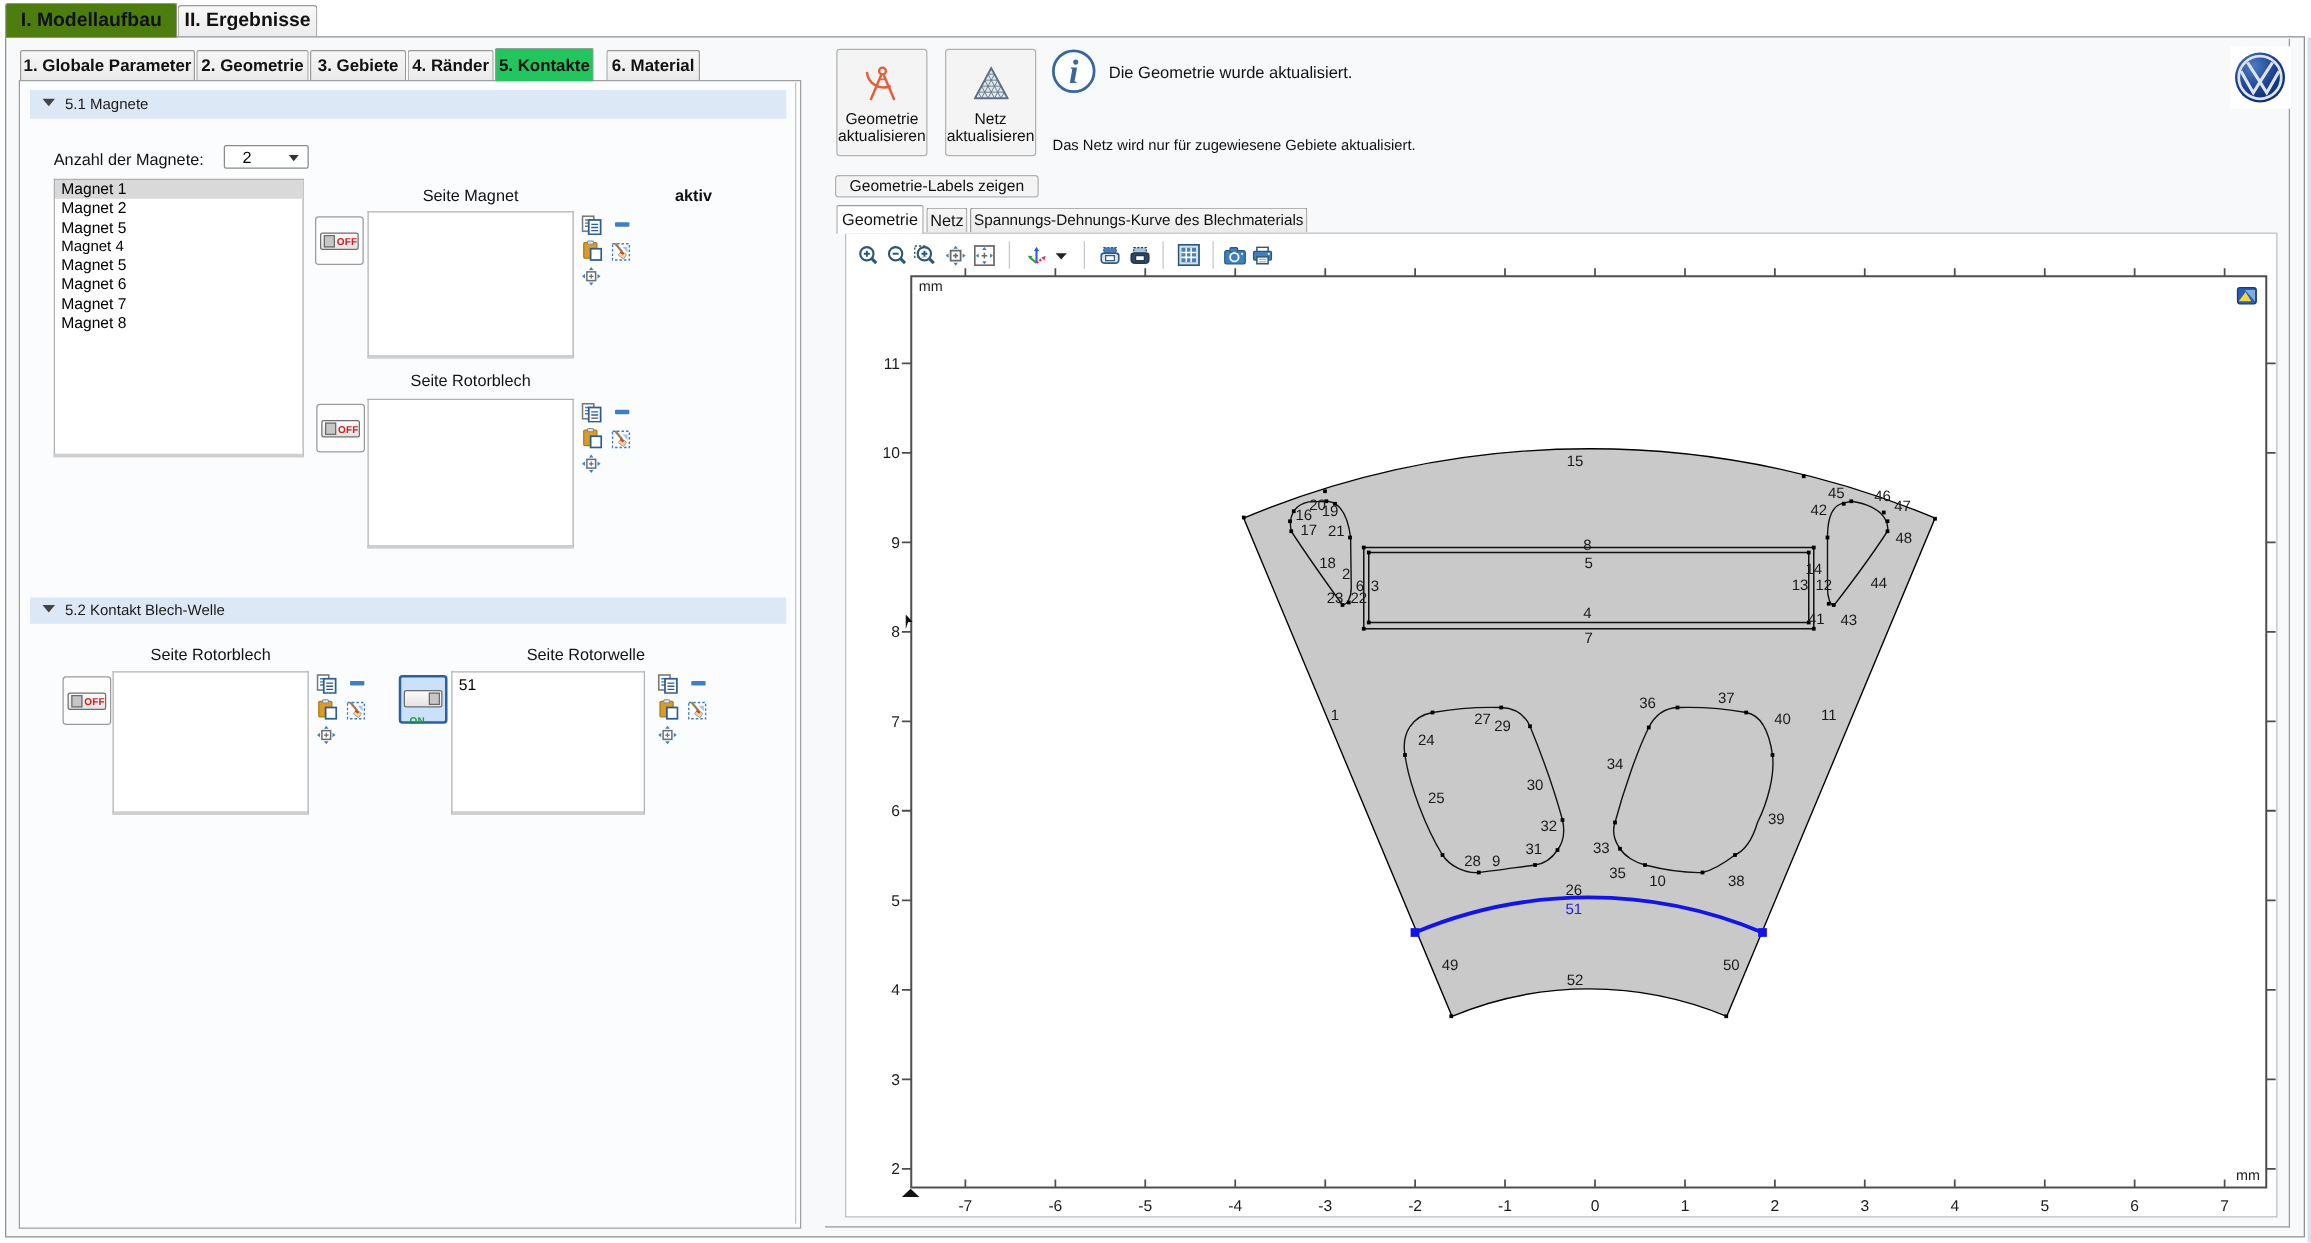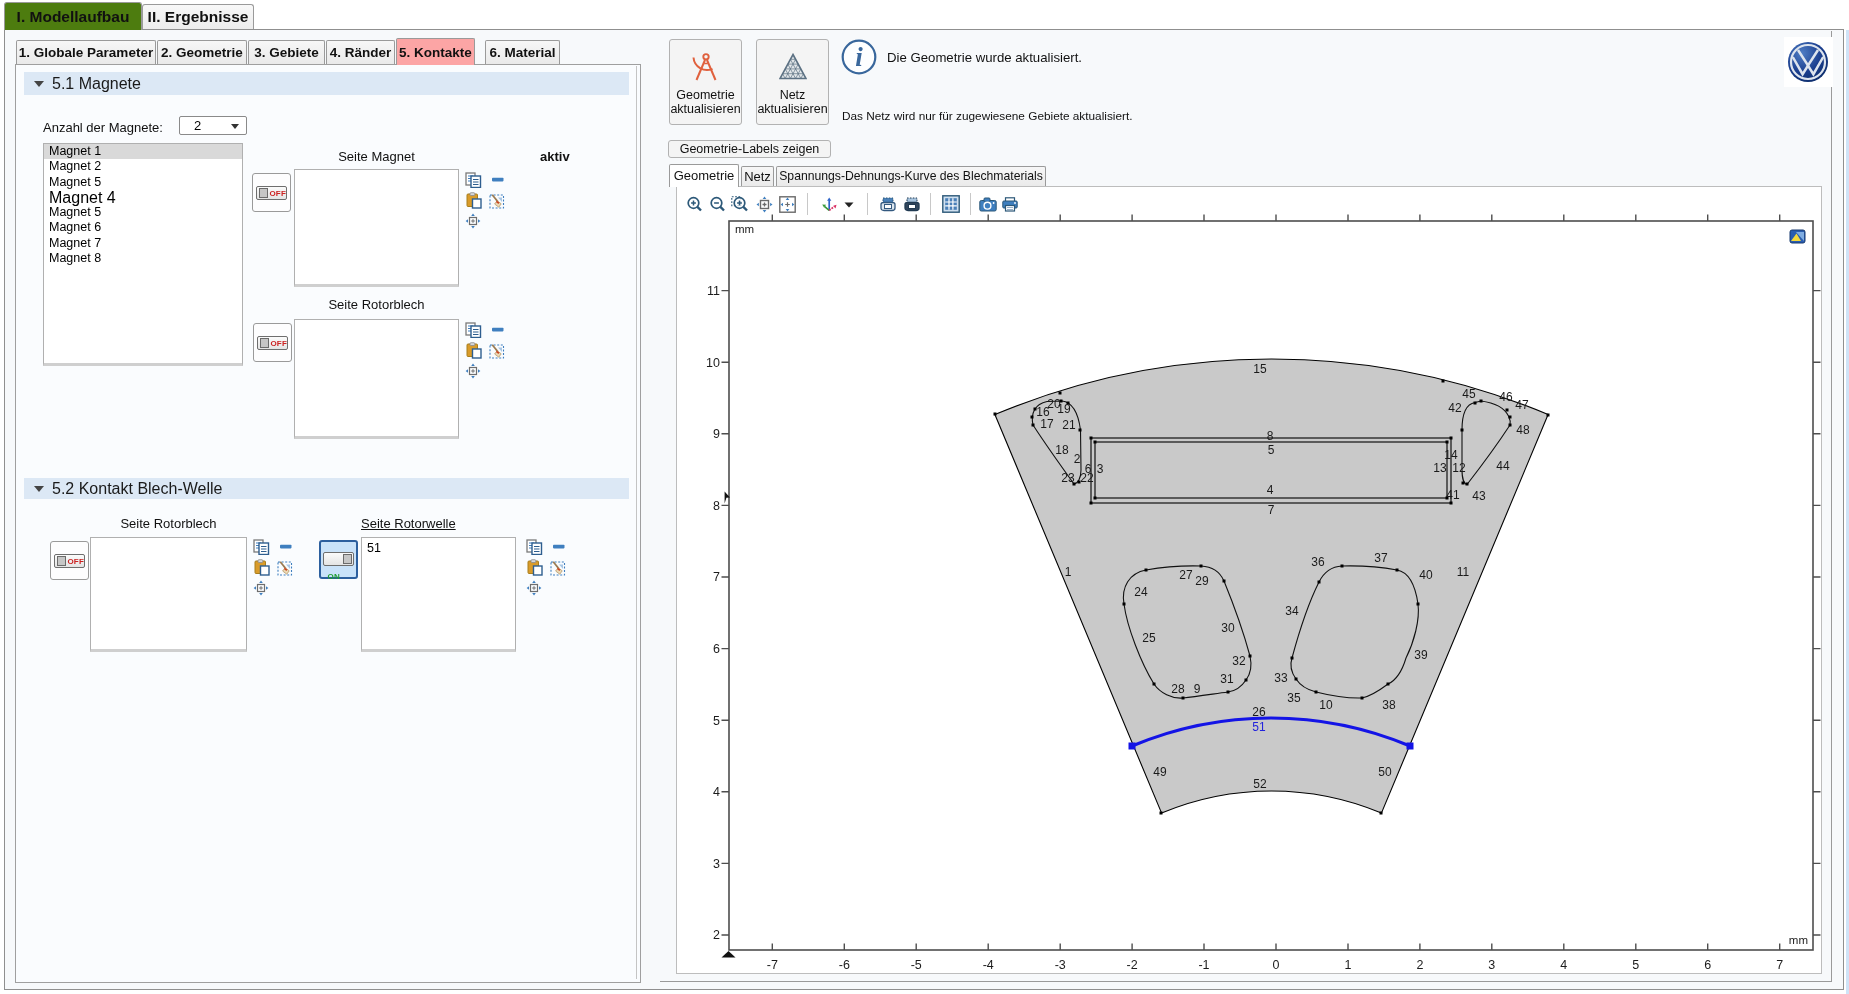--- a/index.html
+++ b/index.html
@@ -4,54 +4,54 @@
   * { margin:0; padding:0; box-sizing:border-box; }
   html,body { width:1849px; height:994px; background:#ffffff; overflow:hidden;
     font-family:"Liberation Sans", sans-serif; }
   .abs { position:absolute; }
   .tab1 { position:absolute; border:1px solid #9a9a9a; border-bottom:none;
     background:linear-gradient(#f8f8f8,#ececec); border-radius:3px 3px 0 0;
     font-weight:bold; font-size:15.5px; color:#111; text-align:center; }
   .tab2 { position:absolute; border:1px solid #9a9a9a; border-bottom:none;
     background:linear-gradient(#f7f7f7,#eaeaea); border-radius:2px 2px 0 0;
     font-weight:bold; font-size:13.5px; color:#111; text-align:center; }
-  .band { position:absolute; background:#dce8f5; color:#1a1a1a; font-size:16px; }
+  .band { position:absolute; background:#dce8f5; color:#1a1a1a; font-size:12px; }
   .btn { position:absolute; background:#f4f4f4; border:1px solid #b2b2b2; border-radius:3px;
     font-size:12.5px; color:#111; text-align:center; }
   .lbl { position:absolute; font-size:13px; color:#111; white-space:nowrap; }
   .icn { position:absolute; line-height:0; }
   .offbtn { position:absolute; background:#fdfdfe; border:1px solid #9a9a9a; border-radius:3px; }
   .toggle { position:absolute; border:1.4px solid #6e6e6e; border-radius:2px;
     background:linear-gradient(#fbfbfb,#e4e4e4); display:flex; align-items:center; }
   .tick-sep { position:absolute; width:1px; background:#c8c8c8; }
 </style></head>
 <body>
 <div style="position:absolute;left:4px;top:29px;width:1840px;height:961px;background:#f7f9fb;border:1px solid #8f8f8f;"></div>
 <div style="position:absolute;left:1846px;top:30px;width:3px;height:964px;background:#cfe3f7;"></div>
 <div class="tab1" style="left:4px;top:2px;width:138px;height:28px;line-height:27px;background:#4d7c0f;z-index:5;">I.&nbsp;Modellaufbau</div>
 <div class="tab1" style="left:142px;top:4px;width:112px;height:25px;line-height:24px;">II.&nbsp;Ergebnisse</div>
 <div style="position:absolute;left:15px;top:64px;width:626px;height:919px;background:#fafcfe;border:1px solid #9f9f9f;"></div>
 <div style="position:absolute;left:19px;top:66px;width:618px;height:913px;background:#fafcfe;border-right:1px solid #c4c4c4;"></div>
 <div class="tab2" style="left:16px;top:40px;width:140px;height:24px;line-height:23px;">1. Globale Parameter</div>
 <div class="tab2" style="left:157px;top:40px;width:90px;height:24px;line-height:23px;">2. Geometrie</div>
 <div class="tab2" style="left:248px;top:40px;width:77px;height:24px;line-height:23px;">3. Gebiete</div>
 <div class="tab2" style="left:326px;top:40px;width:69px;height:24px;line-height:23px;">4. Ränder</div>
-<div class="tab2" style="left:396px;top:38px;width:79px;height:27px;line-height:27px;background:#fca5a5;z-index:6;">5. Kontakte</div>
+<div class="tab2" style="left:396px;top:38px;width:79px;height:27px;line-height:27px;background:#22c55e;z-index:6;">5. Kontakte</div>
 <div class="tab2" style="left:485px;top:40px;width:75px;height:24px;line-height:23px;">6. Material</div>
 <div class="band" style="left:24px;top:72px;width:605px;height:23px;line-height:23px;"><span style="display:inline-block;width:0;height:0;border-left:5px solid transparent;border-right:5px solid transparent;border-top:6px solid #444;margin:0 8px 2px 10px;"></span>5.1 Magnete</div>
 <div class="lbl" style="left:43px;top:120px;">Anzahl der Magnete:</div>
 <div style="position:absolute;left:179px;top:116px;width:68px;height:19px;background:#fff;border:1px solid #8a8a8a;border-radius:2px;">
     <span style="position:absolute;left:14px;top:1px;font-size:13px;">2</span>
     <span style="position:absolute;right:7px;top:7px;width:0;height:0;border-left:4.5px solid transparent;border-right:4.5px solid transparent;border-top:5px solid #333;"></span>
   </div>
 <div style="position:absolute;left:43px;top:143px;width:200px;height:223px;background:#fff;border:1px solid #b0b0b0;border-bottom:3px solid #cfcfcf;">
     <div style="height:15.3px;line-height:15.3px;padding-left:5px;font-size:12.5px;background:#d9d9d9;">Magnet 1</div>
     <div style="height:15.3px;line-height:15.3px;padding-left:5px;font-size:12.5px;">Magnet 2</div>
     <div style="height:15.3px;line-height:15.3px;padding-left:5px;font-size:12.5px;">Magnet 5</div>
-    <div style="height:15.3px;line-height:15.3px;padding-left:5px;font-size:16px;">Magnet 4</div>
+    <div style="height:15.3px;line-height:15.3px;padding-left:5px;font-size:12px;">Magnet 4</div>
     <div style="height:15.3px;line-height:15.3px;padding-left:5px;font-size:12.5px;">Magnet 5</div>
     <div style="height:15.3px;line-height:15.3px;padding-left:5px;font-size:12.5px;">Magnet 6</div>
     <div style="height:15.3px;line-height:15.3px;padding-left:5px;font-size:12.5px;">Magnet 7</div>
     <div style="height:15.3px;line-height:15.3px;padding-left:5px;font-size:12.5px;">Magnet 8</div>
   </div>
 <div class="lbl" style="left:294px;top:149px;width:165px;text-align:center;">Seite Magnet</div>
 <div class="lbl" style="left:540px;top:149px;width:77px;text-align:left;font-weight:bold;">aktiv</div>
 <div class="lbl" style="left:294px;top:297px;width:165px;text-align:center;">Seite Rotorblech</div>
 <div class="offbtn" style="left:252px;top:173px;width:39px;height:39px;">
     <div class="toggle" style="left:3px;top:12px;width:31px;height:14px;">
@@ -120,21 +120,21 @@
 <div class="icn" style="left:465px;top:363px;"><svg width="16" height="16" viewBox="0 0 16 16" style="">
       <rect x="4.5" y="4.5" width="7" height="7" fill="none" stroke="#6e6e6e" stroke-width="1.2"></rect>
       <path d="M8 6.2v3.6M6.2 8h3.6" stroke="#6e6e6e" stroke-width="1"></path>
       <path d="M8 0.6l1.8 2.4H6.2Z" fill="#3f7fbf"></path>
       <path d="M8 15.4l1.8-2.4H6.2Z" fill="#3f7fbf"></path>
       <path d="M0.6 8l2.4-1.8v3.6Z" fill="#3f7fbf"></path>
       <path d="M15.4 8l-2.4-1.8v3.6Z" fill="#3f7fbf"></path>
     </svg></div>
 <div class="band" style="left:24px;top:478px;width:605px;height:21px;line-height:21px;"><span style="display:inline-block;width:0;height:0;border-left:5px solid transparent;border-right:5px solid transparent;border-top:6px solid #444;margin:0 8px 2px 10px;"></span>5.2 Kontakt Blech-Welle</div>
 <div class="lbl" style="left:90px;top:516px;width:157px;text-align:center;">Seite Rotorblech</div>
-<div class="lbl" style="left:361px;top:516px;width:155px;text-align:left;text-decoration:underline;">Seite Rotorwelle</div>
+<div class="lbl" style="left:361px;top:516px;width:155px;text-align:right;">Seite Rotorwelle</div>
 <div class="offbtn" style="left:50px;top:541px;width:39px;height:39px;">
     <div class="toggle" style="left:3px;top:12px;width:31px;height:14px;">
       <span style="display:inline-block;width:9.5px;height:9.5px;background:#c6c6c6;border:1.4px solid #6b6b6b;margin-left:1.5px;"></span>
       <span style="font-size:8px;font-weight:bold;color:#cc2222;margin-left:1.5px;letter-spacing:0.2px;">OFF</span>
     </div>
   </div>
 <div style="position:absolute;left:90px;top:537px;width:157px;height:115px;background:#fff;border:1px solid #b0b0b0;border-bottom:3px solid #cfcfcf;"></div>
 <div class="icn" style="left:253px;top:539px;"><svg width="17" height="16" viewBox="0 0 17 16" style="">
       <rect x="1" y="1" width="9" height="12" fill="#fff" stroke="#7a7a7a" stroke-width="1.3"></rect>
       <path d="M3 4h5M3 6.5h5M3 9h3" stroke="#3f7fbf" stroke-width="1.1"></path>

